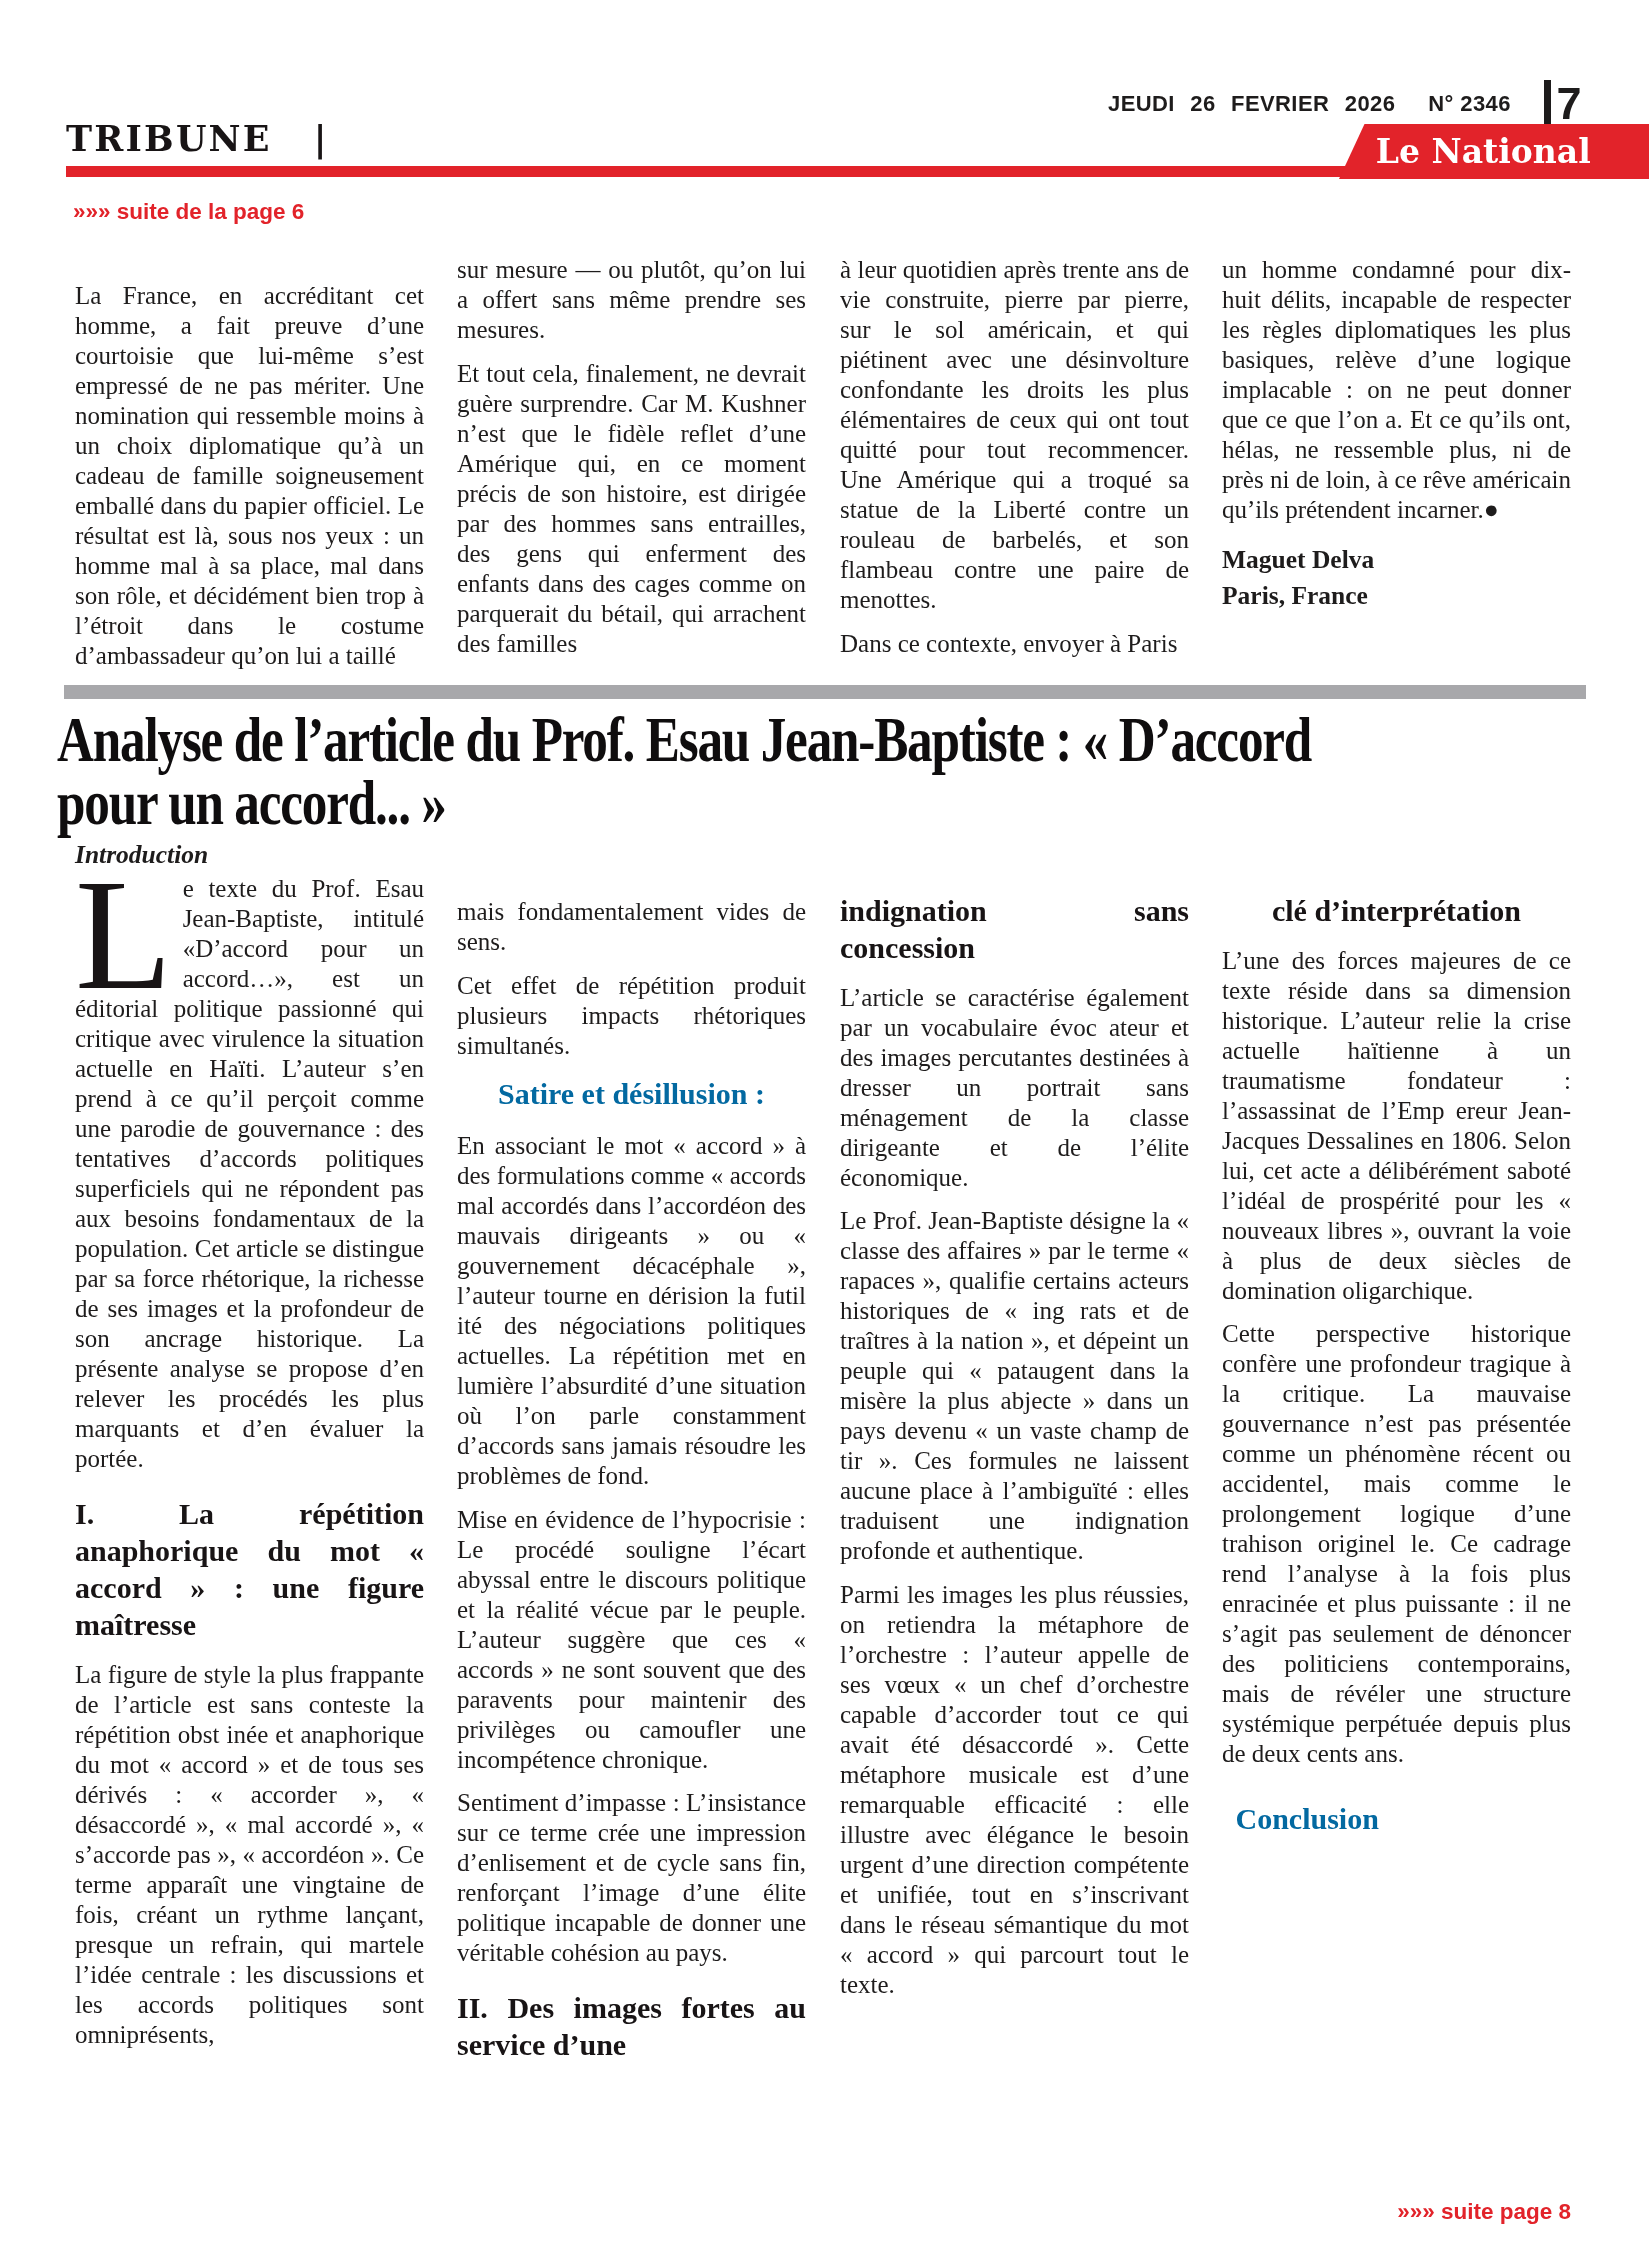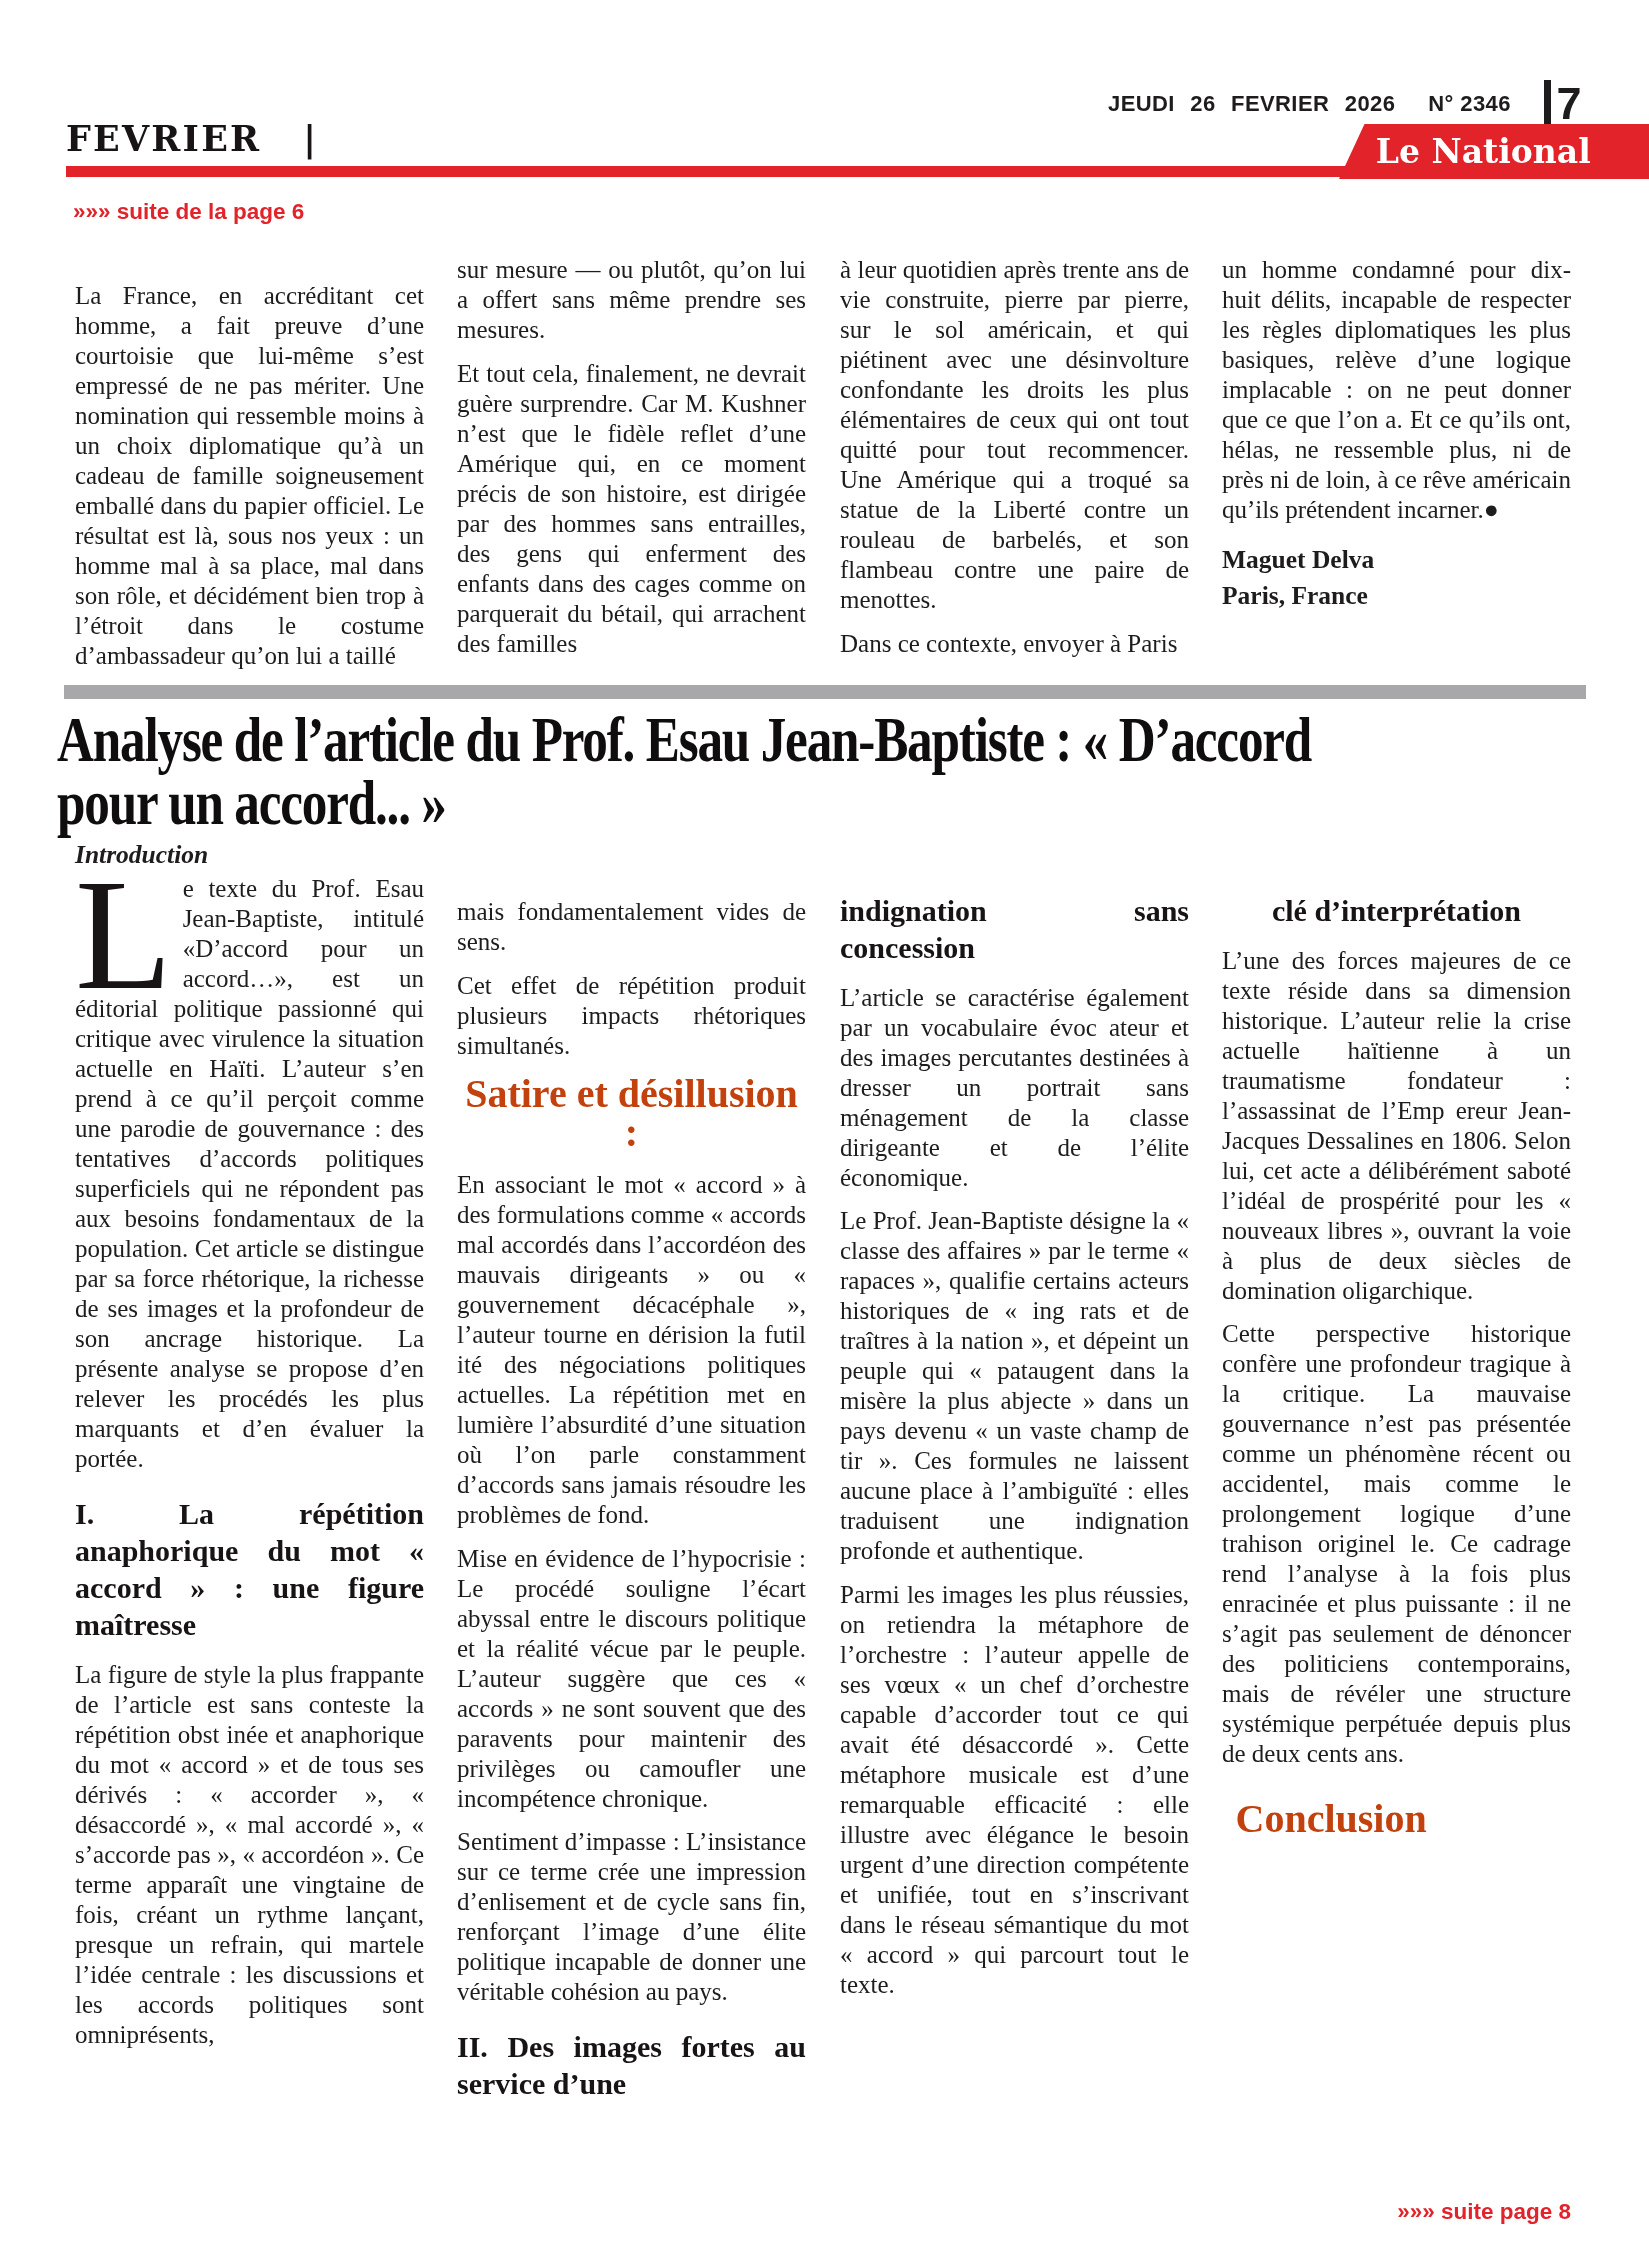--- a/index.html
+++ b/index.html
@@ -38,21 +38,21 @@
   .body-p{margin:0 0 13.5px;font-size:25px;line-height:30px;text-align:justify;}
   .sig{margin:19.5px 0 6px;font-size:25.5px;font-weight:bold;}
   .sig + .sig{margin-top:0;}
 
   .dropcap{float:left;font-size:159px;line-height:120px;padding:0 10.5px 0 0;font-weight:400;color:#181415;}
 
   .an-h{font-size:30px;line-height:37px;font-weight:bold;margin:21px 0 16.5px;
         text-align:justify;text-align-last:left;color:#181415;}
   .an-h.first{margin-top:0;}
   .an-h.center{text-align-last:center;}
-  .an-h2{font-size:40px;line-height:39px;font-weight:bold;margin:8px 0 18px;text-align:center;color:#c2410c;}
+  .an-h2{font-size:30px;line-height:39px;font-weight:bold;margin:8px 0 18px;text-align:center;color:#0369a1;}
   .an-h2.left{text-align:left;padding-left:13.5px;margin-top:30px;}
 
   
   .gray-rule{position:absolute;top:685px;left:64px;width:1522px;height:14.2px;background:#a8a8ab;}
   .headline{position:absolute;top:708px;left:57px;width:1545px;color:#0f0d0e;}
   .hl-line{font-weight:bold;font-size:64px;line-height:63px;white-space:nowrap;
         letter-spacing:-1.5px;transform:scaleX(.8);transform-origin:0 50%;}
   .kicker{position:absolute;top:840px;left:75px;font-size:25.5px;font-weight:bold;font-style:italic;}
 </style>
 </head>
@@ -63,21 +63,21 @@
   <div class="meta">
     <span class="date">JEUDI 26 FEVRIER 2026</span>
     <span class="issue">N° 2346</span>
     <span class="pageno">
       <span class="pbar"></span>
       <span>7</span>
     </span>
   </div>
 
   <h1 class="section-title">
-    <span>FEVRIER</span><span class="sec-div">|</span>
+    <span>TRIBUNE</span><span class="sec-div">|</span>
   </h1>
 
   <div class="red-rule"></div>
   <div class="brand-banner">
     <span>Le National</span>
   </div>
 
   <div class="cont cont-top">»»» suite de la page  6</div>
 
   <div class="col" id="ta-col1">

